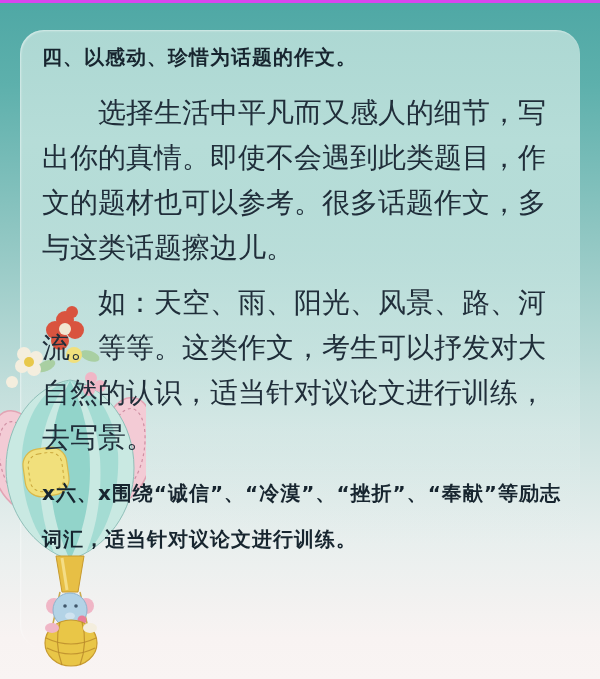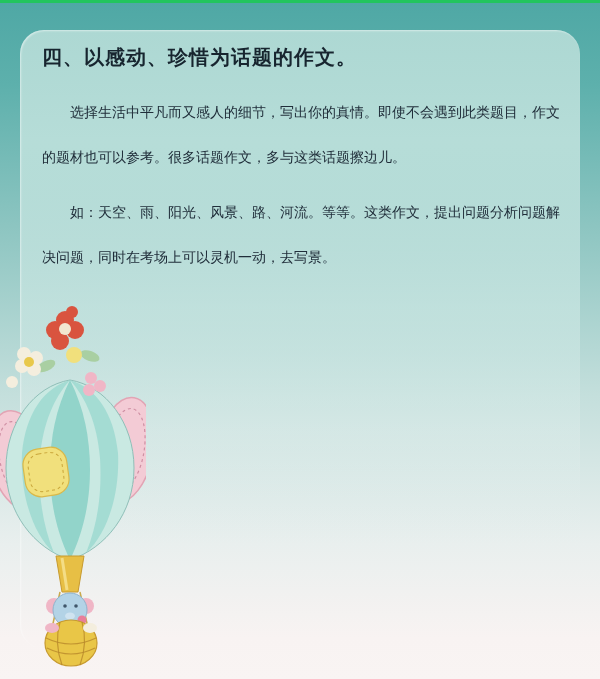--- a/index.html
+++ b/index.html
@@ -1,18 +1,18 @@
 <!DOCTYPE html>
 <html><head>
 <meta charset="utf-8">
 <style>
   html,body{margin:0;padding:0;background:#ffffff;}
   .page{
     position:relative;width:600px;height:679px;overflow:hidden;
-    background:#22c55e;
+    background:#d946ef;
     font-family:"DejaVu Sans", sans-serif;
   }
   .bg{
     position:absolute;left:0;right:0;top:3px;bottom:0;
     background:linear-gradient(180deg,
       #4fa8a5 0%, #5db0ac 12%, #8fc6c2 34%,
       #c4dfdc 58%, #e9efee 80%, #f8f3f2 94%, #f9f4f3 100%);
   }
   .panel{
     position:absolute;left:20px;right:20px;top:30px;bottom:30px;
@@ -24,21 +24,21 @@
     box-shadow:inset 1px 1px 2px rgba(255,255,255,0.5);
   }
   .balloon{position:absolute;left:-6px;top:298px;width:152px;height:372px;z-index:1;}
   .content{position:absolute;left:0;top:0;right:0;bottom:0;z-index:2;padding:42px 38px 0 42px;box-sizing:border-box;}
   .hd{
     font-size:20px;font-weight:bold;color:#17252f;
     line-height:30px;margin:0 0 18px 0;letter-spacing:1px;
   }
   .hd6{line-height:46px;margin:0 0 2px 0;}
   .para{
-    font-size:14px;color:#202e3a;line-height:45px;
+    font-size:28px;color:#202e3a;line-height:45px;
     margin:0 0 10px 0;text-indent:2em;letter-spacing:0;
   }
 </style>
 </head>
 <body>
 
 <div class="page">
 
   <div class="bg"></div>
   <div class="panel"></div>
@@ -119,17 +119,18 @@
       <path d="M88,324 Q94,345 86,367" fill="none" stroke="#b8882a" stroke-width="1.2" opacity="0.8"></path>
       <ellipse cx="58" cy="330" rx="7" ry="5" fill="#f0b6c6"></ellipse>
       <ellipse cx="96" cy="330" rx="7" ry="5" fill="#f4eede"></ellipse>
     </g>
   </svg>
 
   <div class="content">
     <h2 class="hd">四、以感动、珍惜为话题的作文。</h2>
     <p class="para">选择生活中平凡而又感人的细节，写出你的真情。即使不会遇到此类题目，作文的题材也可以参考。很多话题作文，多与这类话题擦边儿。</p>
 
-    <p class="para">如：天空、雨、阳光、风景、路、河流。等等。这类作文，提出问题分析问题解决问题，同时在考场上可以灵机一动，去写景。</p>
+    <p class="para">如：天空、雨、阳光、风景、路、河流。等等。这类作文，考生可以抒发对大自然的认识，适当针对议论文进行训练，去写景。</p>
 
+    <h2 class="hd hd6">x六、x围绕“诚信”、“冷漠”、“挫折”、“奉献”等励志词汇，适当针对议论文进行训练。</h2>
   </div>
 
 </div>
 
 </body></html>

